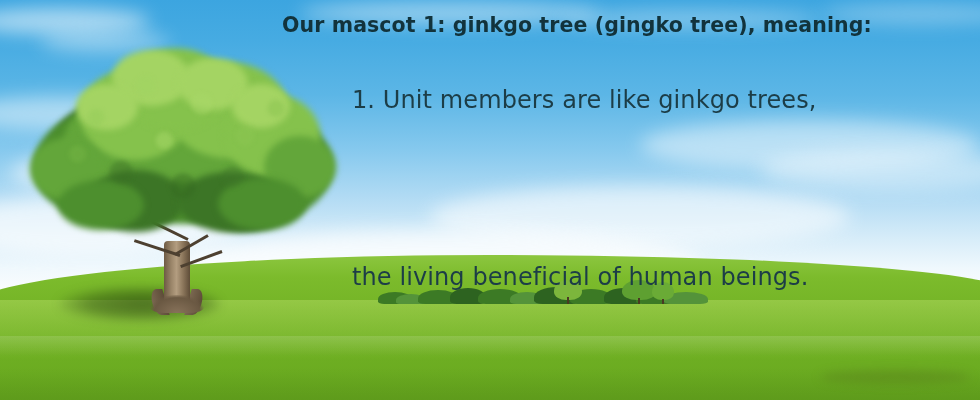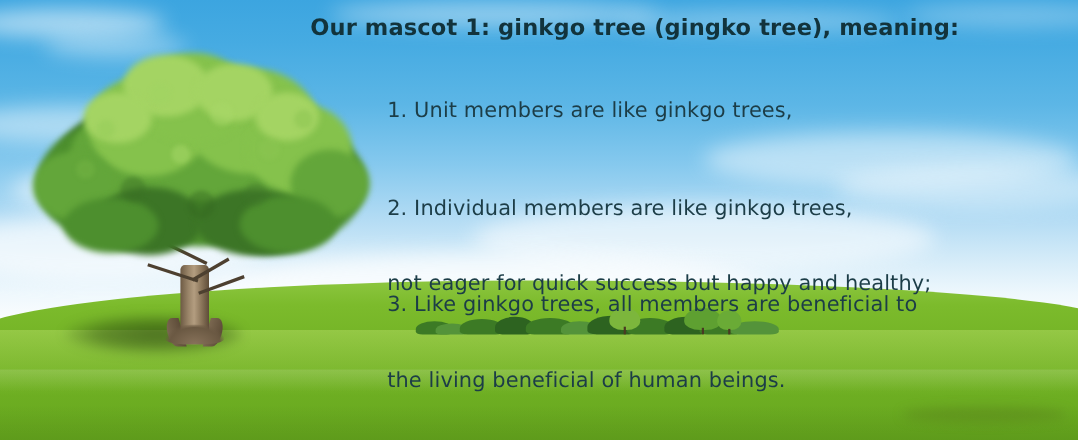--- a/index.html
+++ b/index.html
@@ -228,21 +228,21 @@
     left: 282px; top: 13px;
     font-size: 20.5px;
     font-weight: bold;
     color: #12333c;
     letter-spacing: .1px;
     white-space: pre;
   }
   .para { position: absolute; left: 352px; white-space: pre; }
   .para .ln {
     display: block;
-    font-size: 19px;
+    font-size: 24px;
     color: #1c3d47;
     line-height: 31px;
     letter-spacing: .1px;
     white-space: pre;
   }
   .p1 { top: 47px; }
   .p2 { top: 136px; }
   .p3 { top: 224px; }
 </style>
 </head>
@@ -338,24 +338,19 @@
     </div>
   </div>
 
   <div class="text-layer">
     <div class="headline">Our mascot 1: ginkgo tree (gingko tree), meaning:</div>
 
     <div class="para p1">
       <span class="ln">1. Unit members are like ginkgo trees,</span>
     </div>
 
-    <div class="para p2">
-      <span class="ln">2. Individual members are like ginkgo trees,</span>
-      <span class="ln">not eager for quick success but happy and healthy;</span>
-    </div>
 
     <div class="para p3">
-      <span class="ln">3. Like ginkgo trees, all members are beneficial to</span>
       <span class="ln">the living beneficial of human beings.</span>
     </div>
   </div>
 
 </div>
 
 </body></html>

